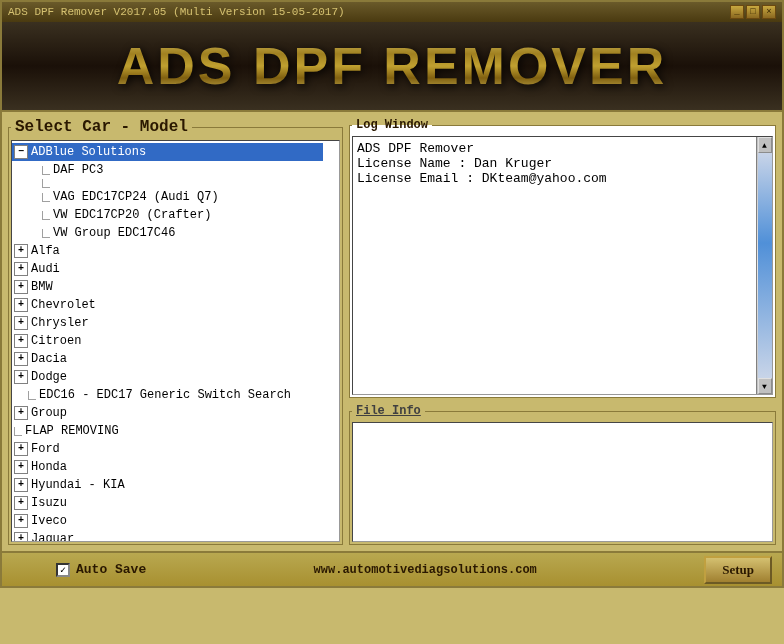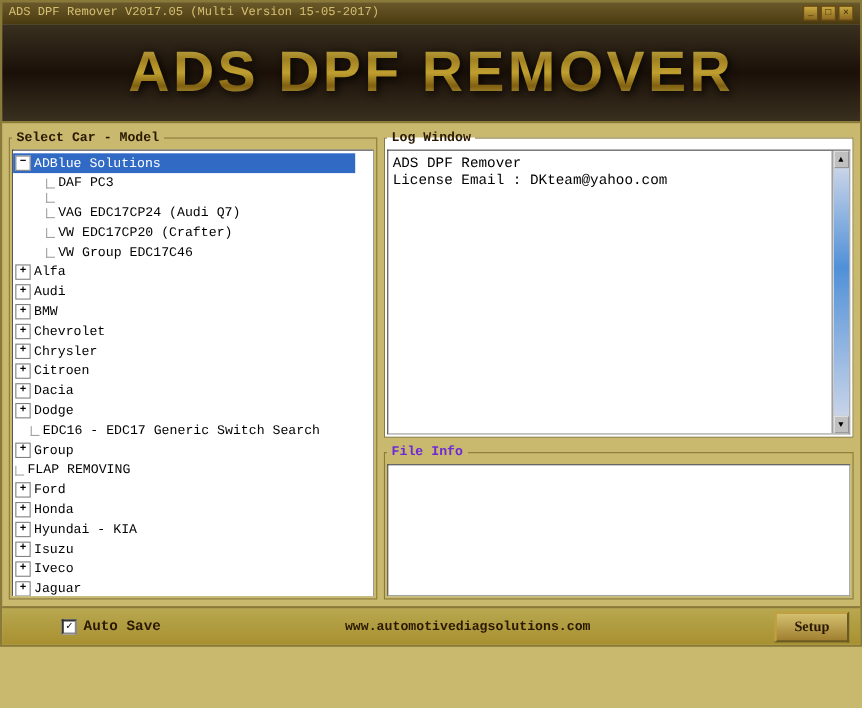--- a/index.html
+++ b/index.html
@@ -96,21 +96,21 @@
       background: #c8b96e;
       flex: 1;
       display: flex;
       flex-direction: column;
       overflow: hidden;
       padding: 4px 2px 2px 2px;
       min-height: 0;
     }
 
     fieldset legend {
-      font-size: 12px;
+      font-size: 16px;
       font-weight: bold;
       color: #2a1800;
       padding: 0 4px;
     }
 
     .tree-container {
       flex: 1;
       background: #ffffff;
       border: 1px inset #999;
       overflow-y: auto;
@@ -178,22 +178,23 @@
       border: 1px solid #8a7a3a;
       background: #c8b96e;
       display: flex;
       flex-direction: column;
       padding: 4px 2px 2px 2px;
     }
 
     .file-info-fieldset legend {
       font-size: 12px;
       font-weight: bold;
-      color: #6d28d9;
+      color: #404040;
       padding: 0 4px;
+      text-decoration: underline;
     }
 
     .file-info-content {
       flex: 1;
       background: #ffffff;
       border: 1px inset #999;
     }
 
     
     .bottom-bar {
@@ -471,20 +472,21 @@
       </fieldset>
     </div>
 
     <div class="right-panel">
 
       <fieldset class="log-fieldset">
         <legend>Log Window</legend>
         <div class="log-scroll-wrapper">
           <div class="log-text-area">
             <div>ADS DPF Remover</div>
+            <div>License Name : Dan Kruger</div>
             <div>License Email : DKteam@yahoo.com</div>
           </div>
           <div class="log-scrollbar">
             <div class="scrollbar-btn">▲</div>
             <div style="flex:1;background:linear-gradient(180deg,#c8d4e8 0%,#5090d8 40%,#c8d4e8 100%);width:14px;margin:0 1px;"></div>
             <div class="scrollbar-btn">▼</div>
           </div>
         </div>
       </fieldset>
 

